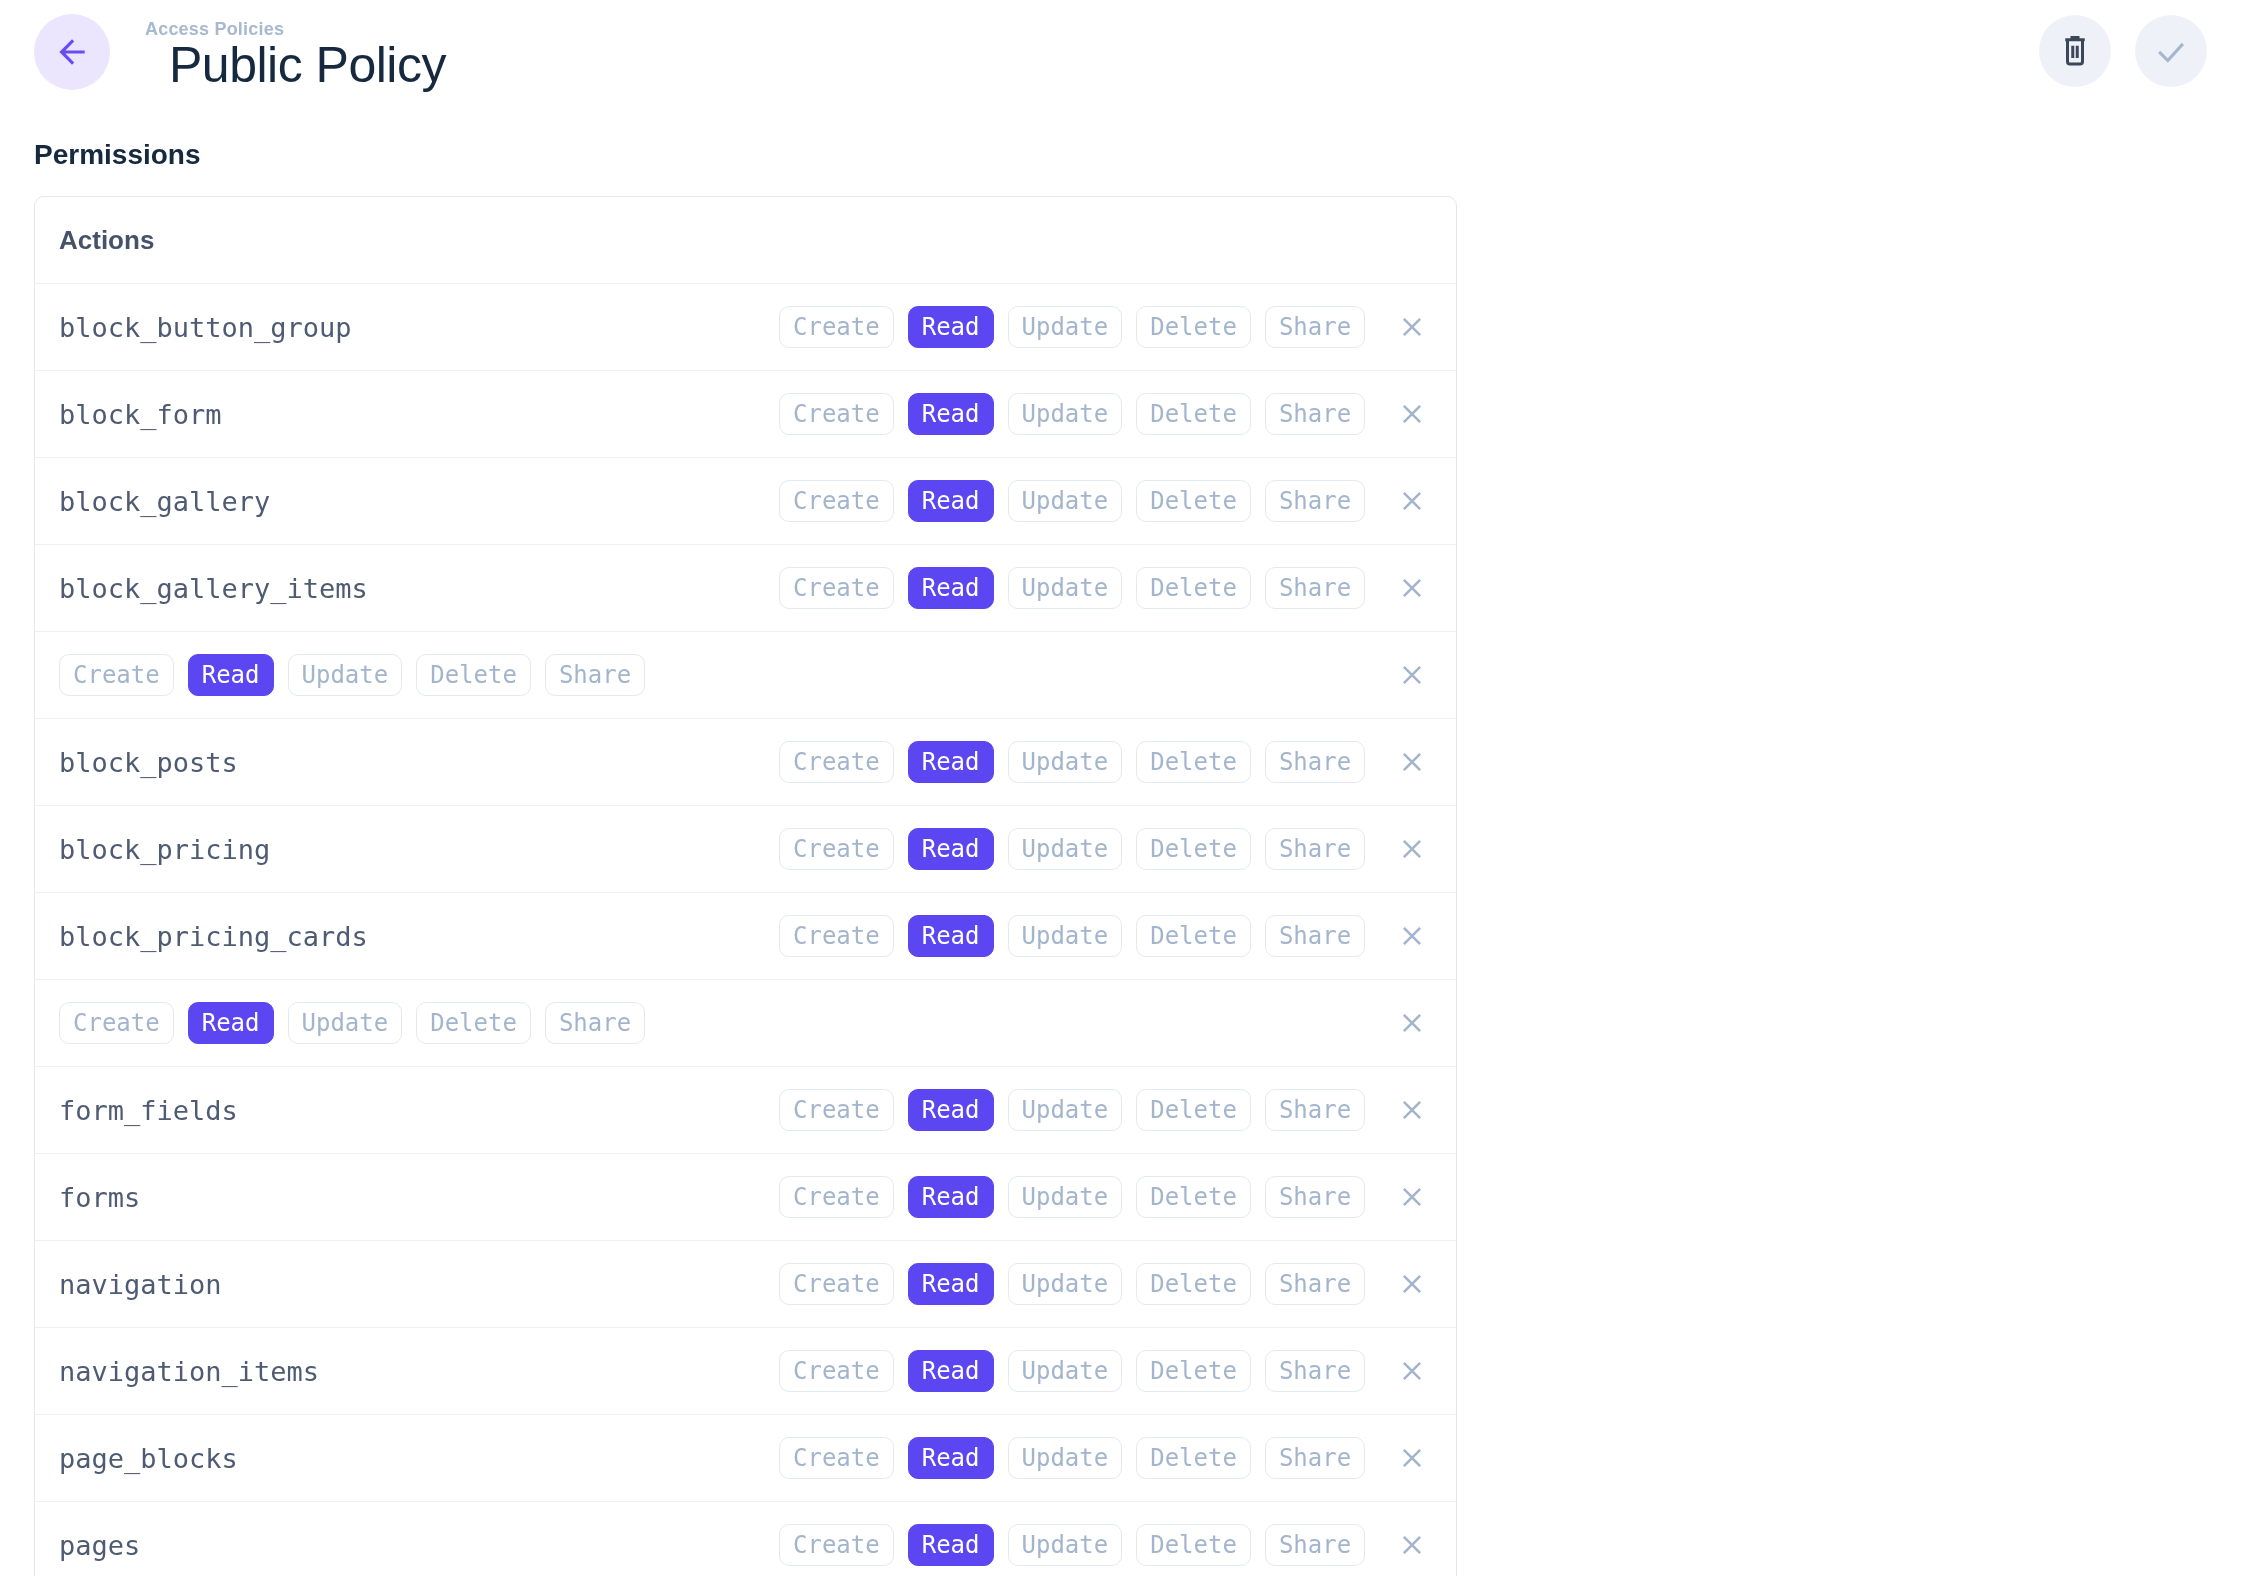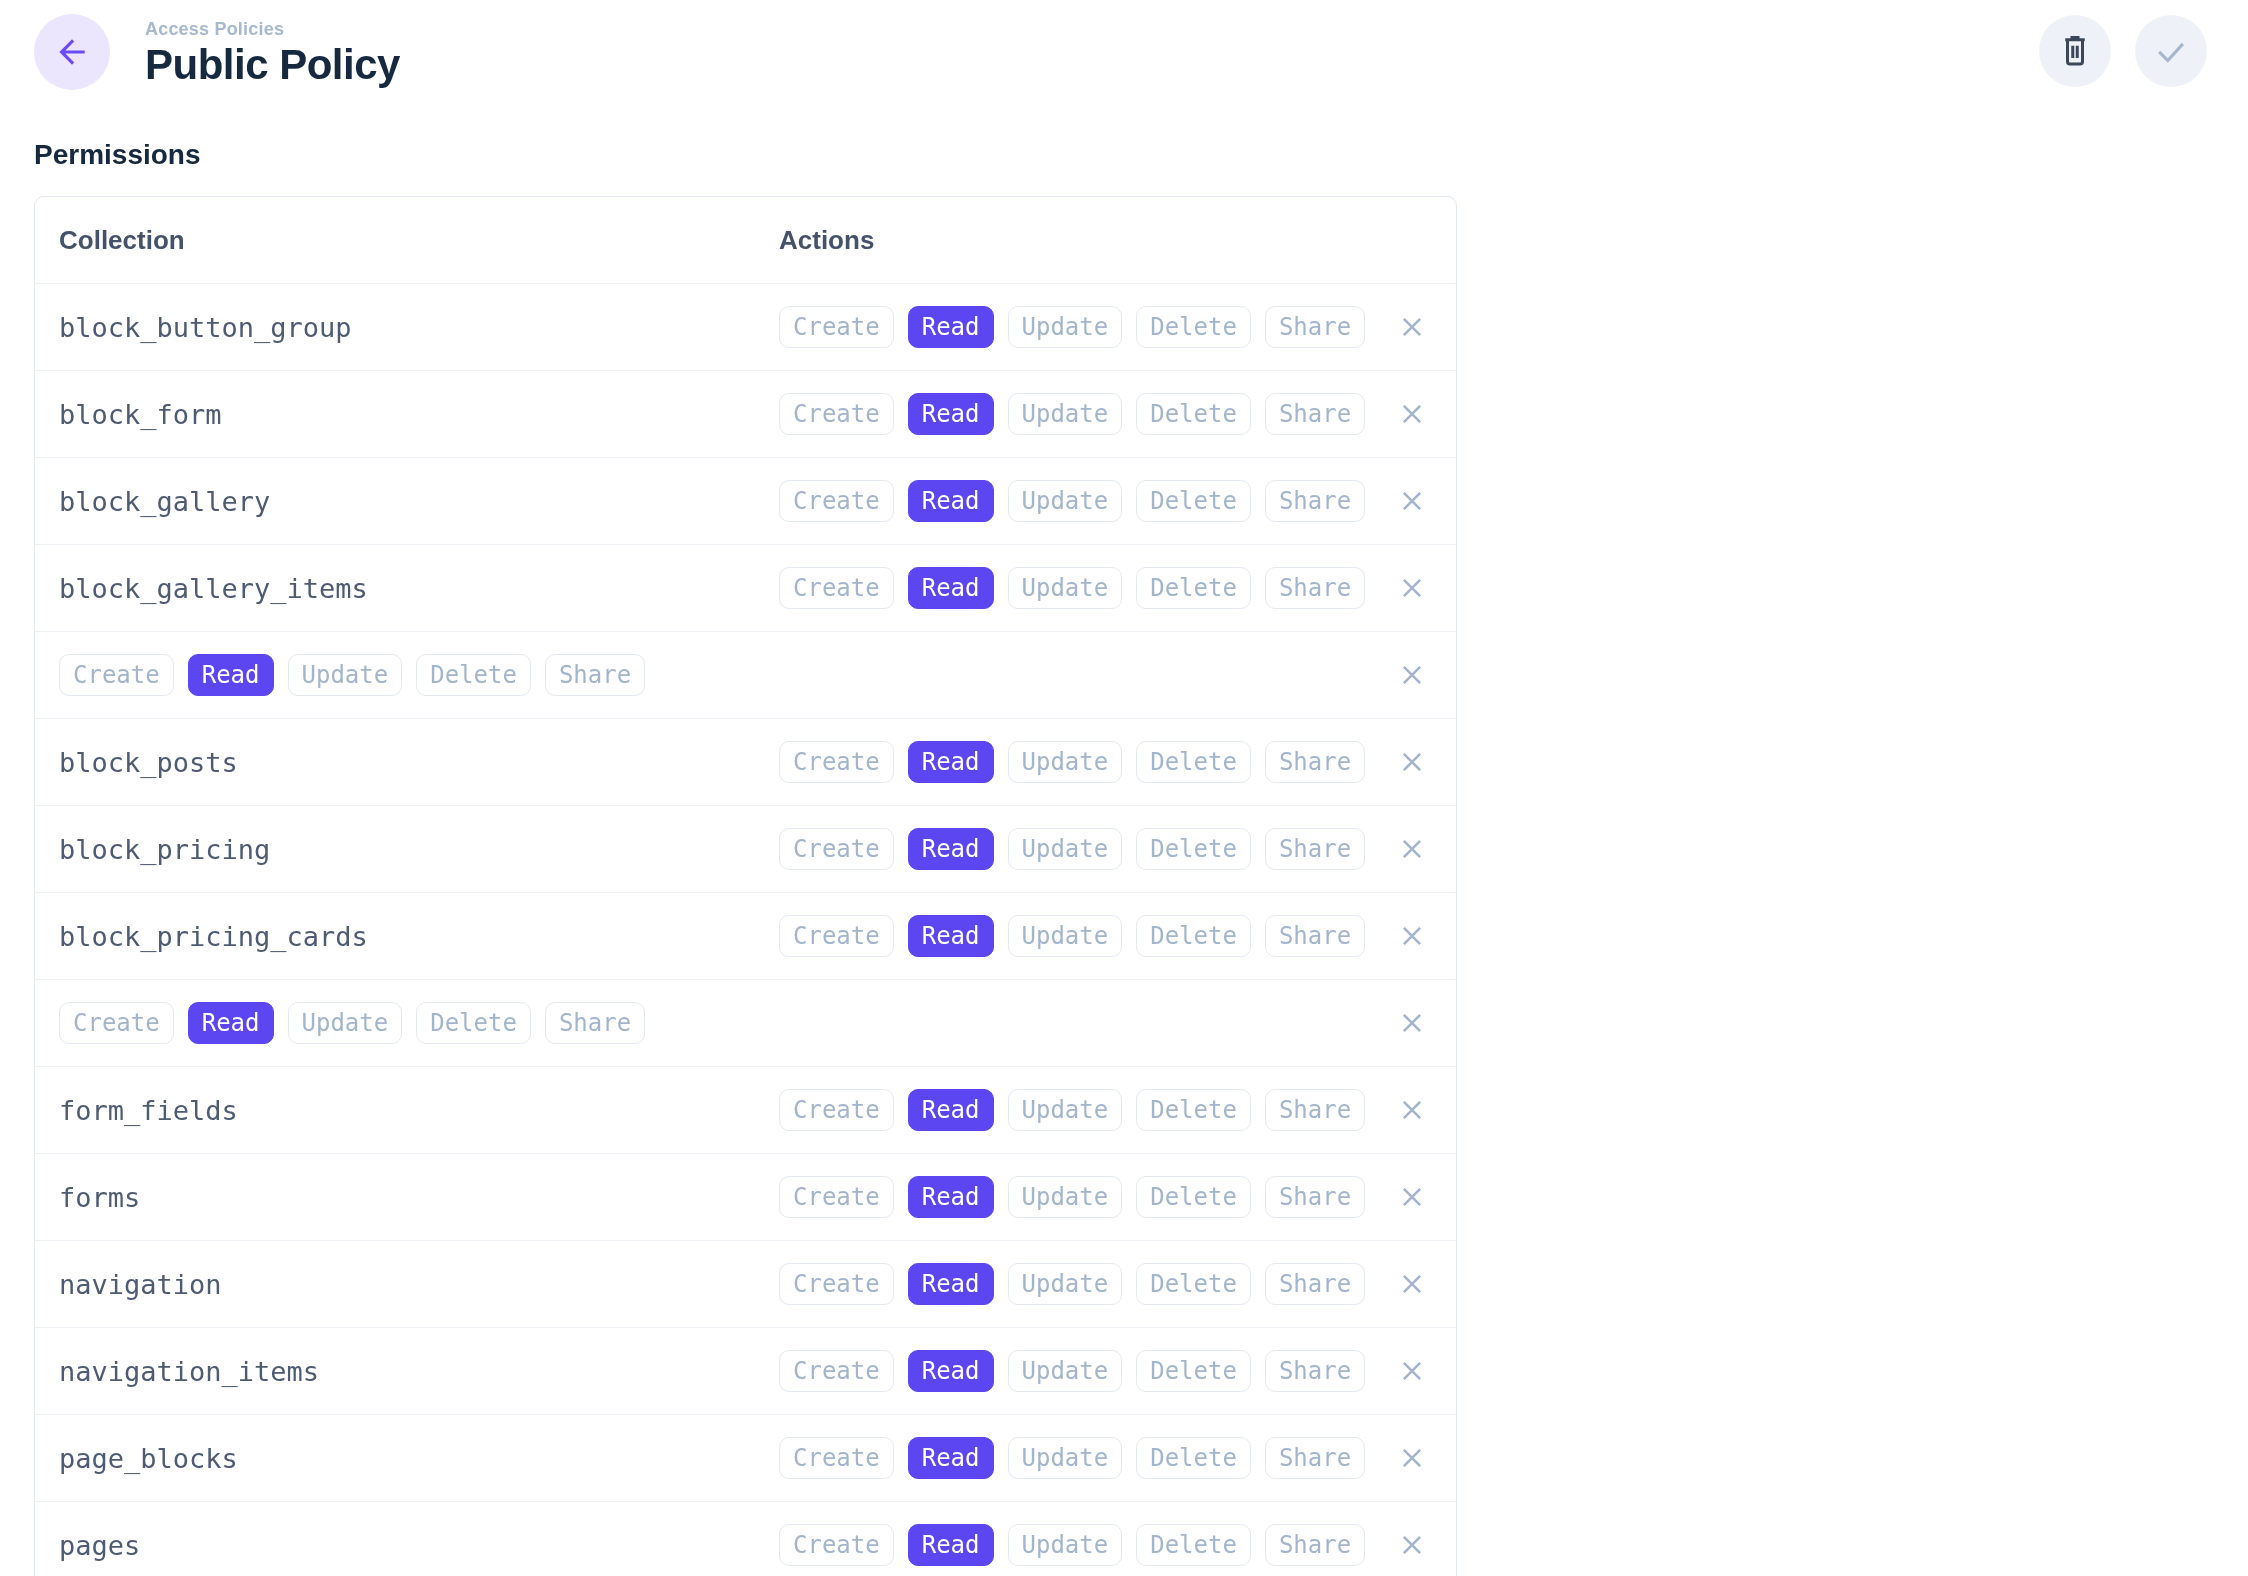--- a/index.html
+++ b/index.html
@@ -33,24 +33,25 @@
     flex: none;
   }
   .titles { margin-left: 35px; margin-top: 4px; }
   .breadcrumb {
     font-size: 18px; font-weight: 700;
     color: #a7b9cf;
     line-height: 22px;
     letter-spacing: .2px;
   }
   .page-title {
-    font-size: 42px; font-weight: 700;
+    font-size: 50px; font-weight: 400;
     color: var(--navy);
     line-height: 50px;
     letter-spacing: -0.5px;
+    margin-left: 24px;
   }
   .header-actions {
     margin-left: auto;
     display: flex; gap: 24px;
     margin-top: 1px;
   }
   .icon-btn {
     width: 72px; height: 72px;
     border-radius: 50%;
     background: #eef1f7;
@@ -160,21 +161,20 @@
         </svg>
       </span>
     </button>
   </div>
 </header>
 
 <div class="section-label">Permissions</div>
 
 <div class="perm-table">
   <div class="thead">
-    <div class="th-collection">Collection</div>
     <div class="th-actions">Actions</div>
   </div>
   <div id="rows">
       <div class="trow">
         <span class="cell-collection">block_button_group</span>
         <div class="cell-actions">
           <button class="action-btn">Create</button>
           <button class="action-btn active">Read</button>
           <button class="action-btn">Update</button>
           <button class="action-btn">Delete</button>

